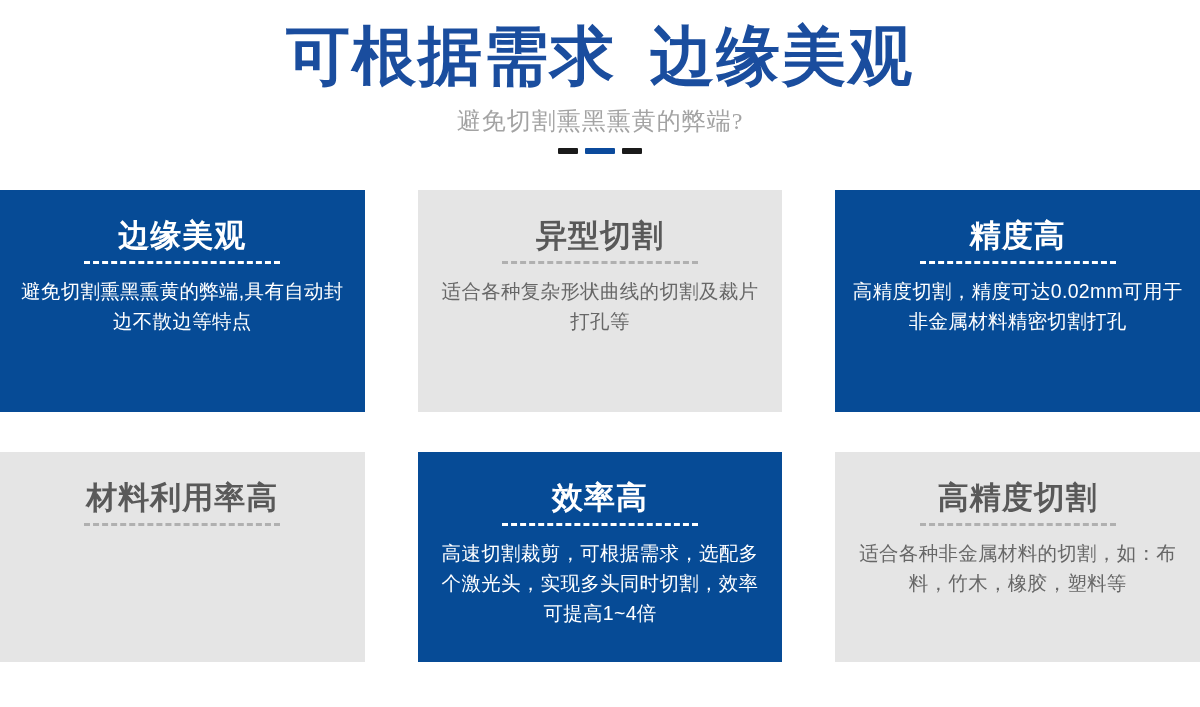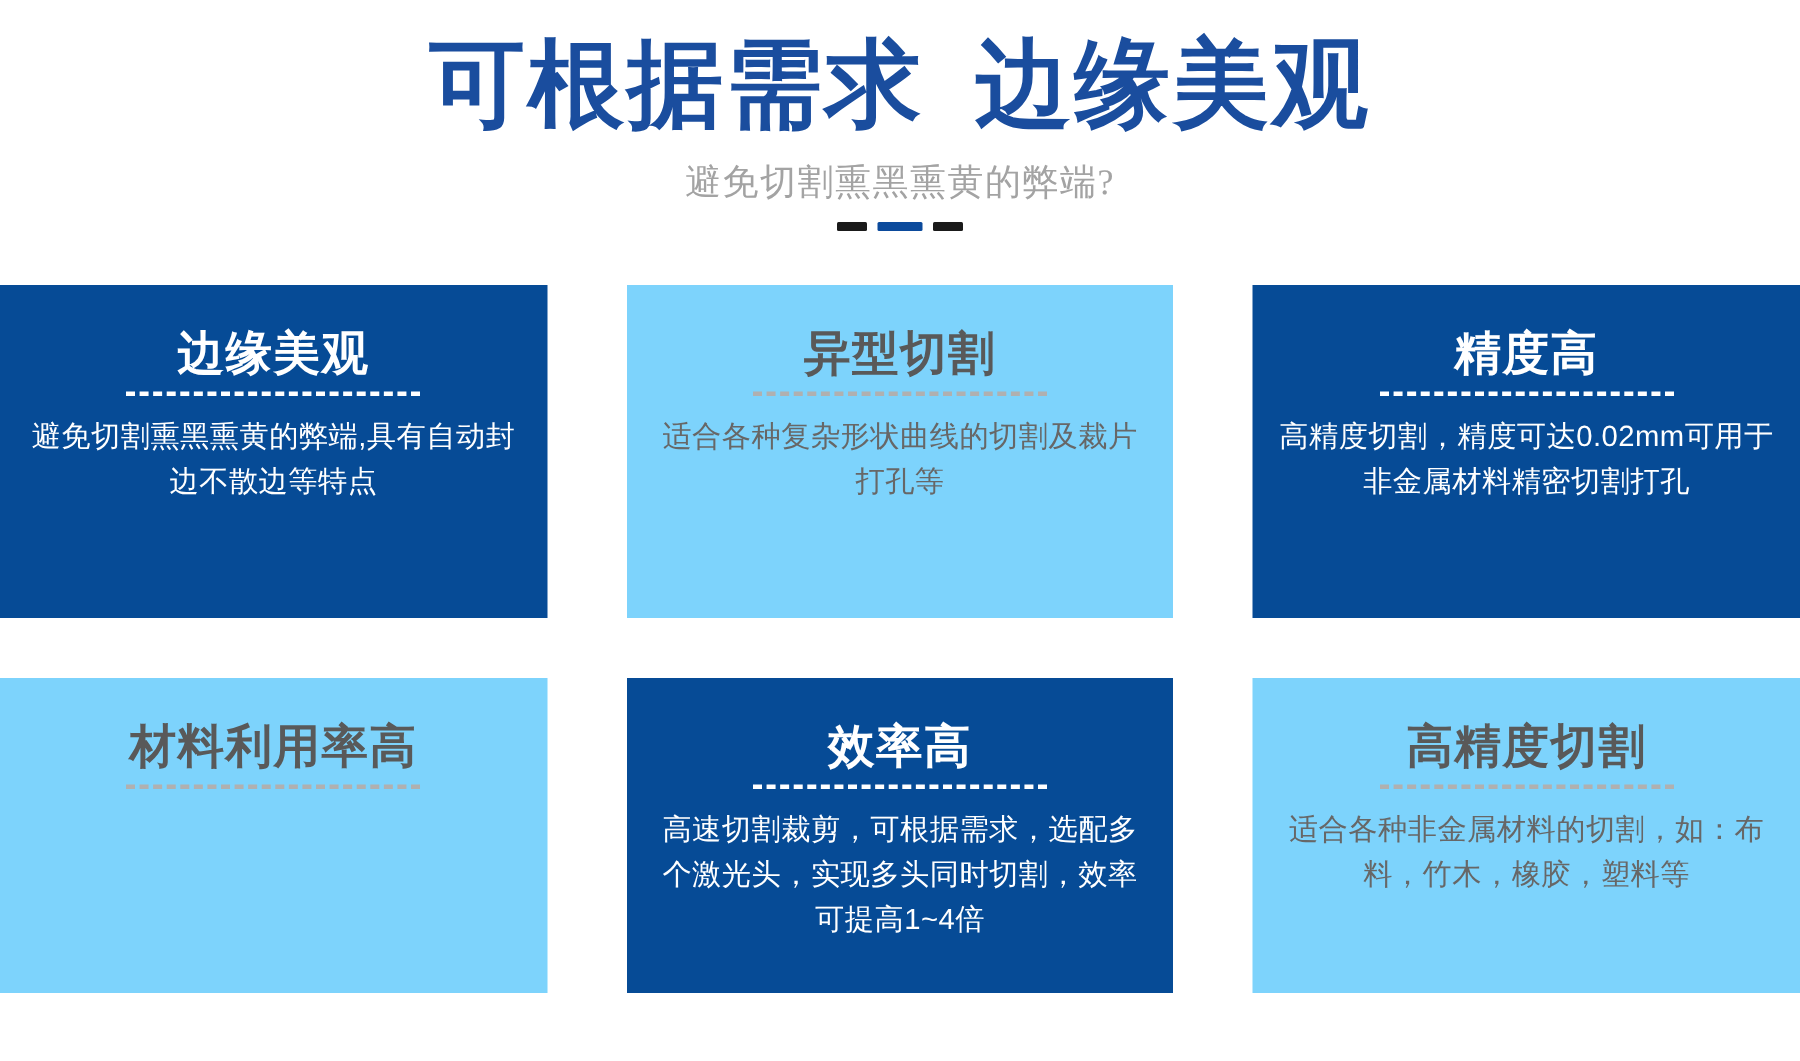--- a/index.html
+++ b/index.html
@@ -78,21 +78,21 @@
   .card {
     flex: 1 1 0;
     box-sizing: border-box;
     padding: 30px 16px 20px 16px;
     text-align: center;
   }
   .card.blue {
     background: #064b96;
   }
   .card.gray {
-    background: #7dd3fc;
+    background: #e5e5e5;
     text-align: center;
   }
   .row-1 .card { height: 222px; }
   .row-2 .card { height: 210px; }
 
   .card-title {
     font-size: 31px;
     font-weight: bold;
     line-height: 1.05;
     letter-spacing: 1px;

